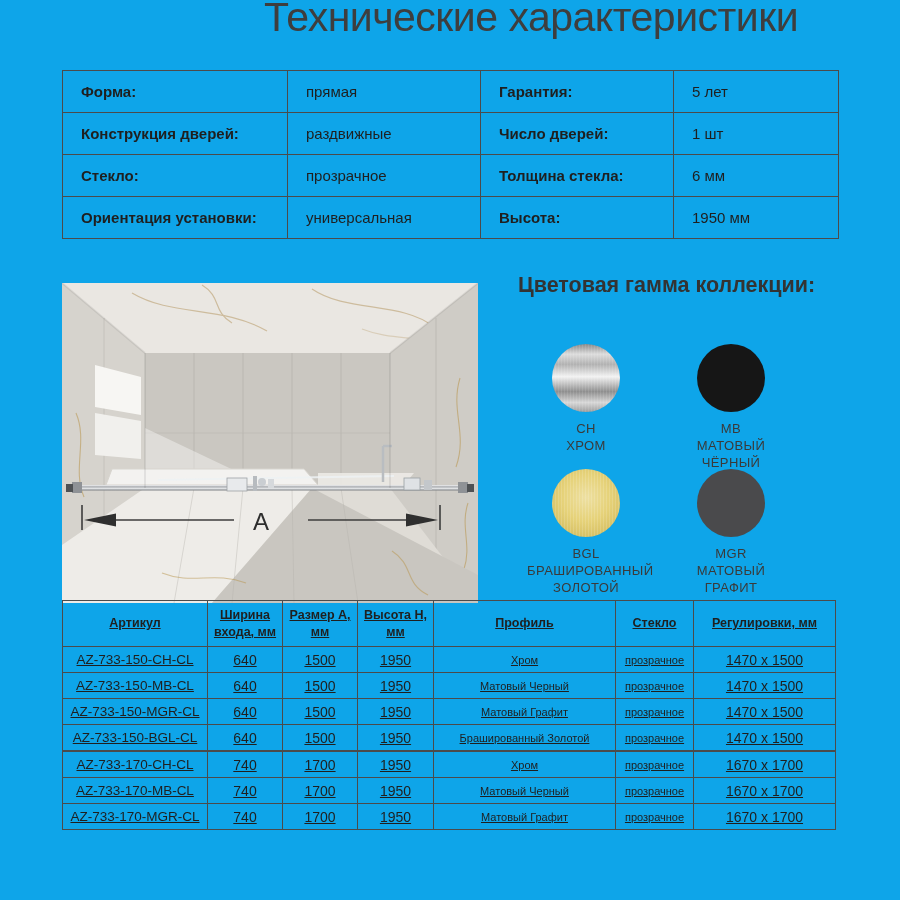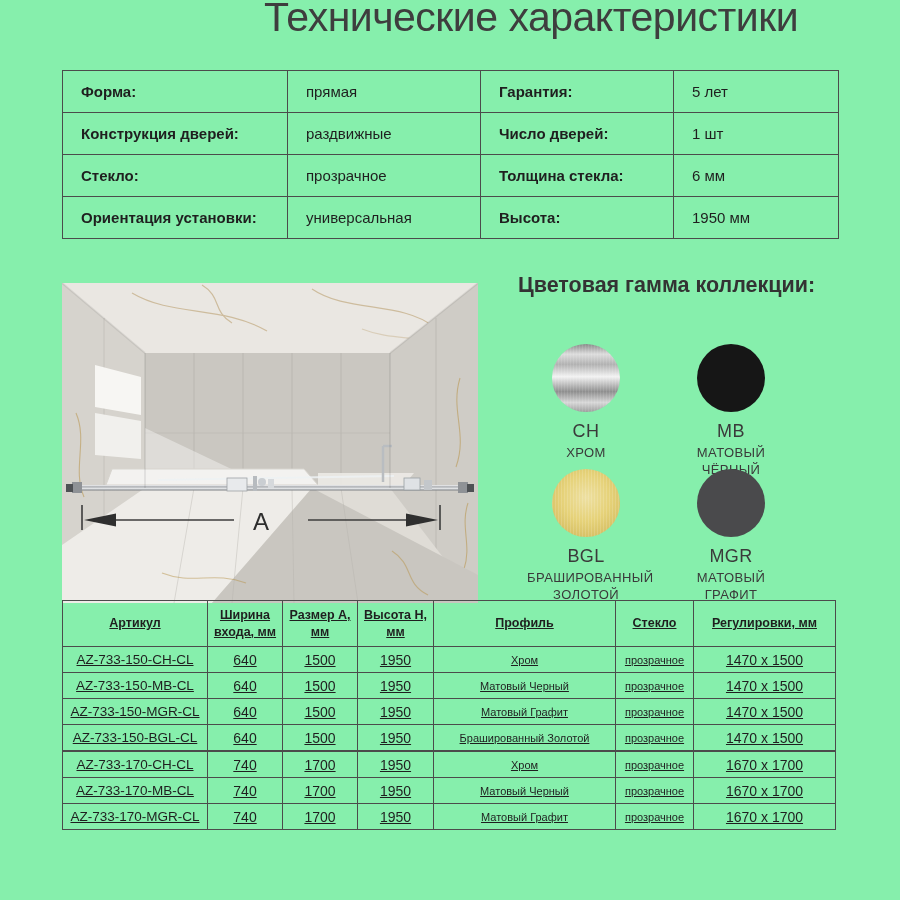--- a/index.html
+++ b/index.html
@@ -1,17 +1,17 @@
 <!DOCTYPE html>
 <html><head>
 <meta charset="utf-8">
 <style>
   html,body{margin:0;padding:0;background:#fff;}
   .page{
-    position:relative;width:900px;height:900px;background:#86efac;overflow:hidden;
+    position:relative;width:900px;height:900px;background:#0ea5e9;overflow:hidden;
     font-family:"Liberation Sans","DejaVu Sans",sans-serif;color:#1f1f1f;
   }
   
   .title{
     position:absolute;left:264px;top:-6px;margin:0;
     font-size:41px;font-weight:400;color:#3e3e3e;letter-spacing:-0.5px;white-space:nowrap;
   }
   
   table{border-collapse:collapse;}
   .spec-table{
@@ -42,21 +42,21 @@
     background-image:
       repeating-linear-gradient(90deg,rgba(255,255,255,.10) 0 1px,rgba(0,0,0,0) 1px 3px),
       linear-gradient(180deg,rgba(0,0,0,.30) 0%,rgba(255,255,255,.40) 15%,rgba(0,0,0,.10) 30%,
         rgba(255,255,255,.78) 48%,rgba(0,0,0,.28) 70%,rgba(255,255,255,.30) 86%,rgba(0,0,0,.20) 100%);
   }
   .fin-gold{
     background-image:
       repeating-linear-gradient(90deg,rgba(255,255,255,.14) 0 1px,rgba(0,0,0,0) 1px 3px),
       radial-gradient(circle at 50% 42%,rgba(255,255,255,.38) 0%,rgba(255,255,255,.10) 45%,rgba(120,90,20,.22) 100%);
   }
-  .sw-code{margin-top:8px;font-size:18px;letter-spacing:.4px;color:#3a3a3a;line-height:1.32;}
+  .sw-code{margin-top:8px;font-size:13px;letter-spacing:.4px;color:#3a3a3a;line-height:1.32;}
   .sw-name{font-size:13px;letter-spacing:.4px;color:#3a3a3a;line-height:1.32;width:118px;margin:0 auto;}
   
   .size-table{
     position:absolute;left:62px;top:600px;width:773px;table-layout:fixed;
     border:1.5px solid #4b4b4b;
     text-decoration:underline;
   }
   .size-table th,.size-table td{
     border:1px solid #4b4b4b;text-align:center;vertical-align:middle;padding:0 3px;overflow:hidden;
   }

